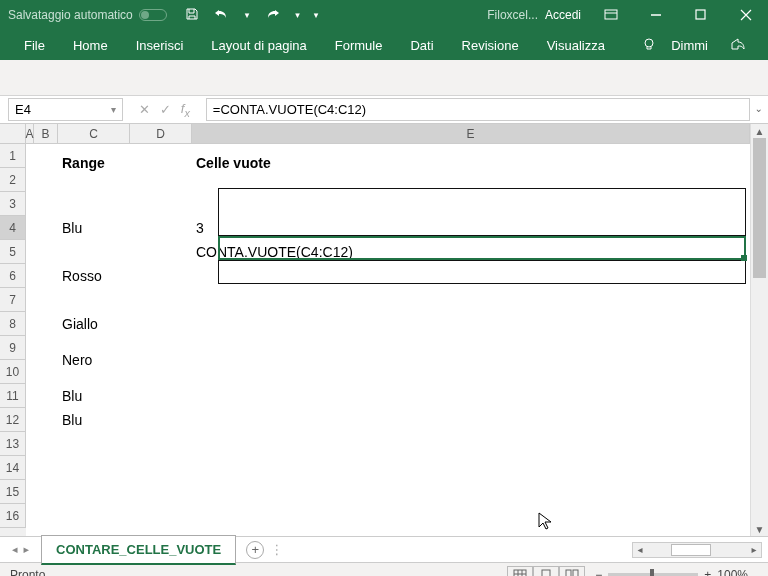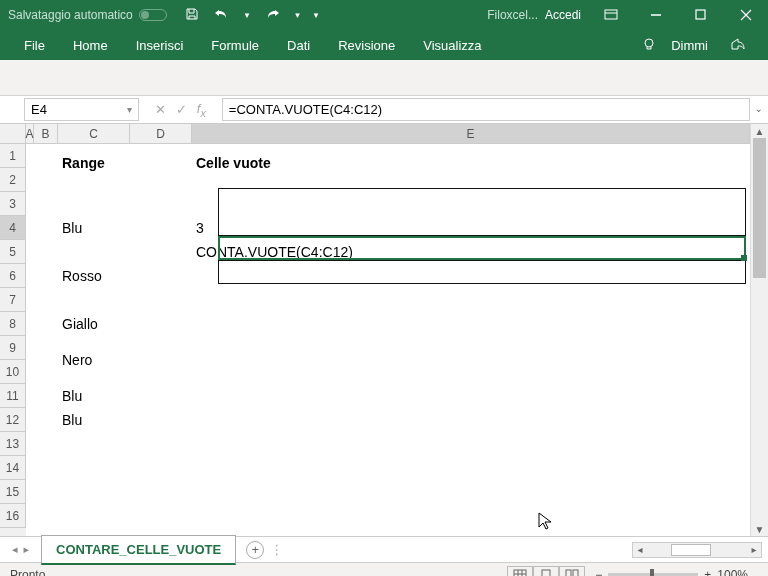--- a/index.html
+++ b/index.html
@@ -21,21 +21,21 @@
   .ribbon { background: #217346; height: 30px; display: flex; align-items: center; padding: 0 10px; gap: 0; color: #fff; font-size: 13px; }
   .tab { padding: 6px 14px; cursor: pointer; }
   .dimmi { margin-left: auto; display: flex; align-items: center; gap: 15px; padding: 0 10px; justify-content: center; }
   .share { padding: 0 12px; }
   
   
   .ribbon-sep { height: 36px; background: #f3f2f1; border-bottom: 1px solid #d4d4d4; }
   
   
   .formulabar { height: 28px; display: flex; align-items: stretch; border-bottom: 1px solid #ccc; background: #fff; }
-  .namebox { width: 115px; border: 1px solid #ccc; display: flex; align-items: center; padding: 0 6px; margin: 2px 4px 2px 24px; background: #fff; }
+  .namebox { width: 115px; border: 1px solid #ccc; display: flex; align-items: center; padding: 0 6px; margin: 2px 4px 2px 8px; background: #fff; }
   .namebox-dd { margin-left: auto; }
   .fbar-btns { display: flex; align-items: center; gap: 10px; padding: 0 12px; color: #aaa; }
   .fbar-input { flex: 1; border: 1px solid #ccc; margin: 2px 18px 2px 4px; padding: 0 6px; display: flex; align-items: center; position: relative; }
   .fbar-expand { position: absolute; right: -14px; top: 4px; color: #666; font-size: 10px; }
   
   
   .grid-wrap { position: relative; height: 412px; display: flex; }
   .grid-main { flex: 1; position: relative; overflow: hidden; }
   .corner { position: absolute; left: 0; top: 0; width: 26px; height: 20px; background: #f0f0f0; border-right: 1px solid #ccc; border-bottom: 1px solid #ccc; }
   .colheads { position: absolute; left: 26px; top: 0; right: 0; height: 20px; background: #f0f0f0; display: flex; }
@@ -129,20 +129,21 @@
           <path d="M1 1l10 10M11 1L1 11" stroke-width="1.2"></path>
         </svg>
       </span>
   </div>
 </div>
 
 <div class="ribbon">
   <div class="tab">File</div>
   <div class="tab">Home</div>
   <div class="tab">Inserisci</div>
+  <div class="tab">Layout di pagina</div>
   <div class="tab">Formule</div>
   <div class="tab">Dati</div>
   <div class="tab">Revisione</div>
   <div class="tab">Visualizza</div>
   <div class="dimmi">
     <svg width="14" height="14">
         <circle cx="7" cy="5" r="4" fill="none" stroke="#fff"></circle>
         <path d="M5 9v2h4V9" stroke="#fff" fill="none"></path>
       </svg>
     <span>Dimmi</span>

